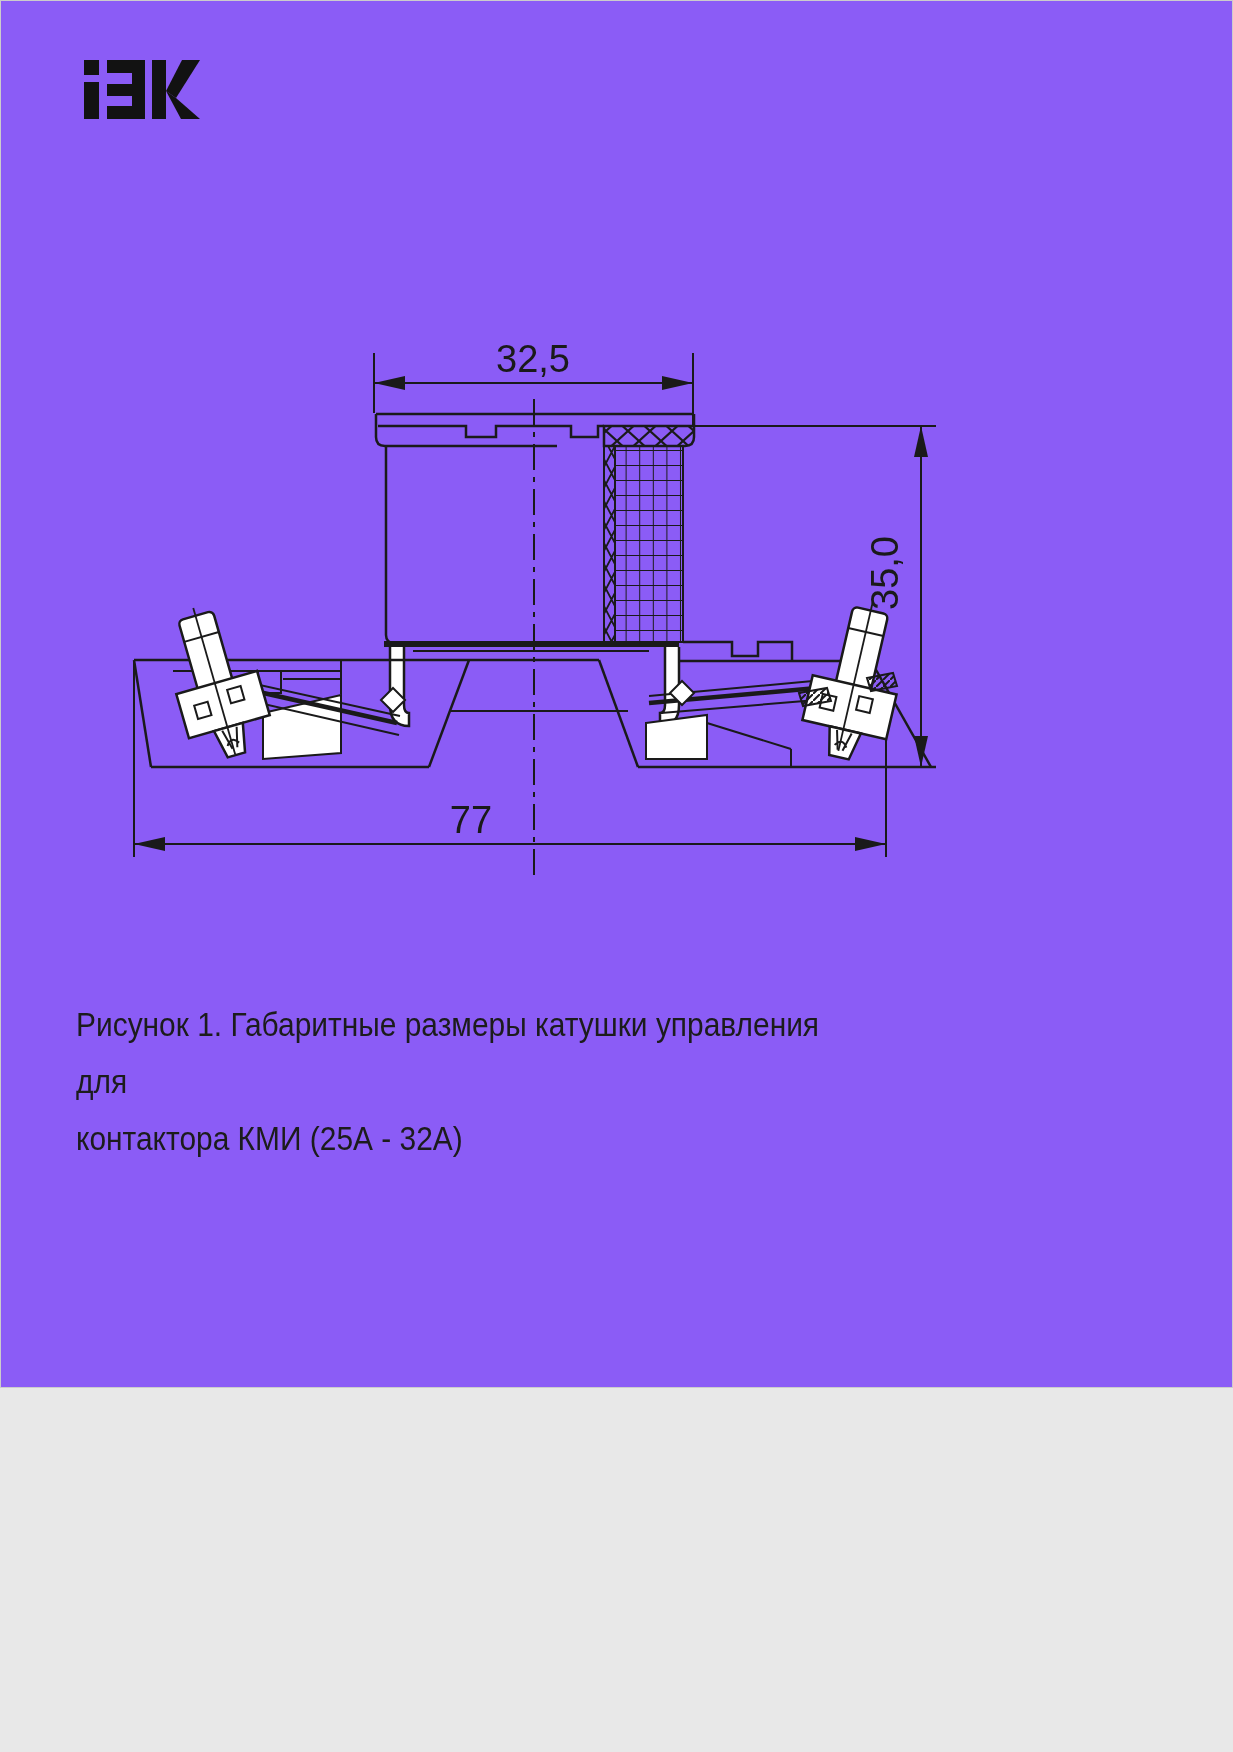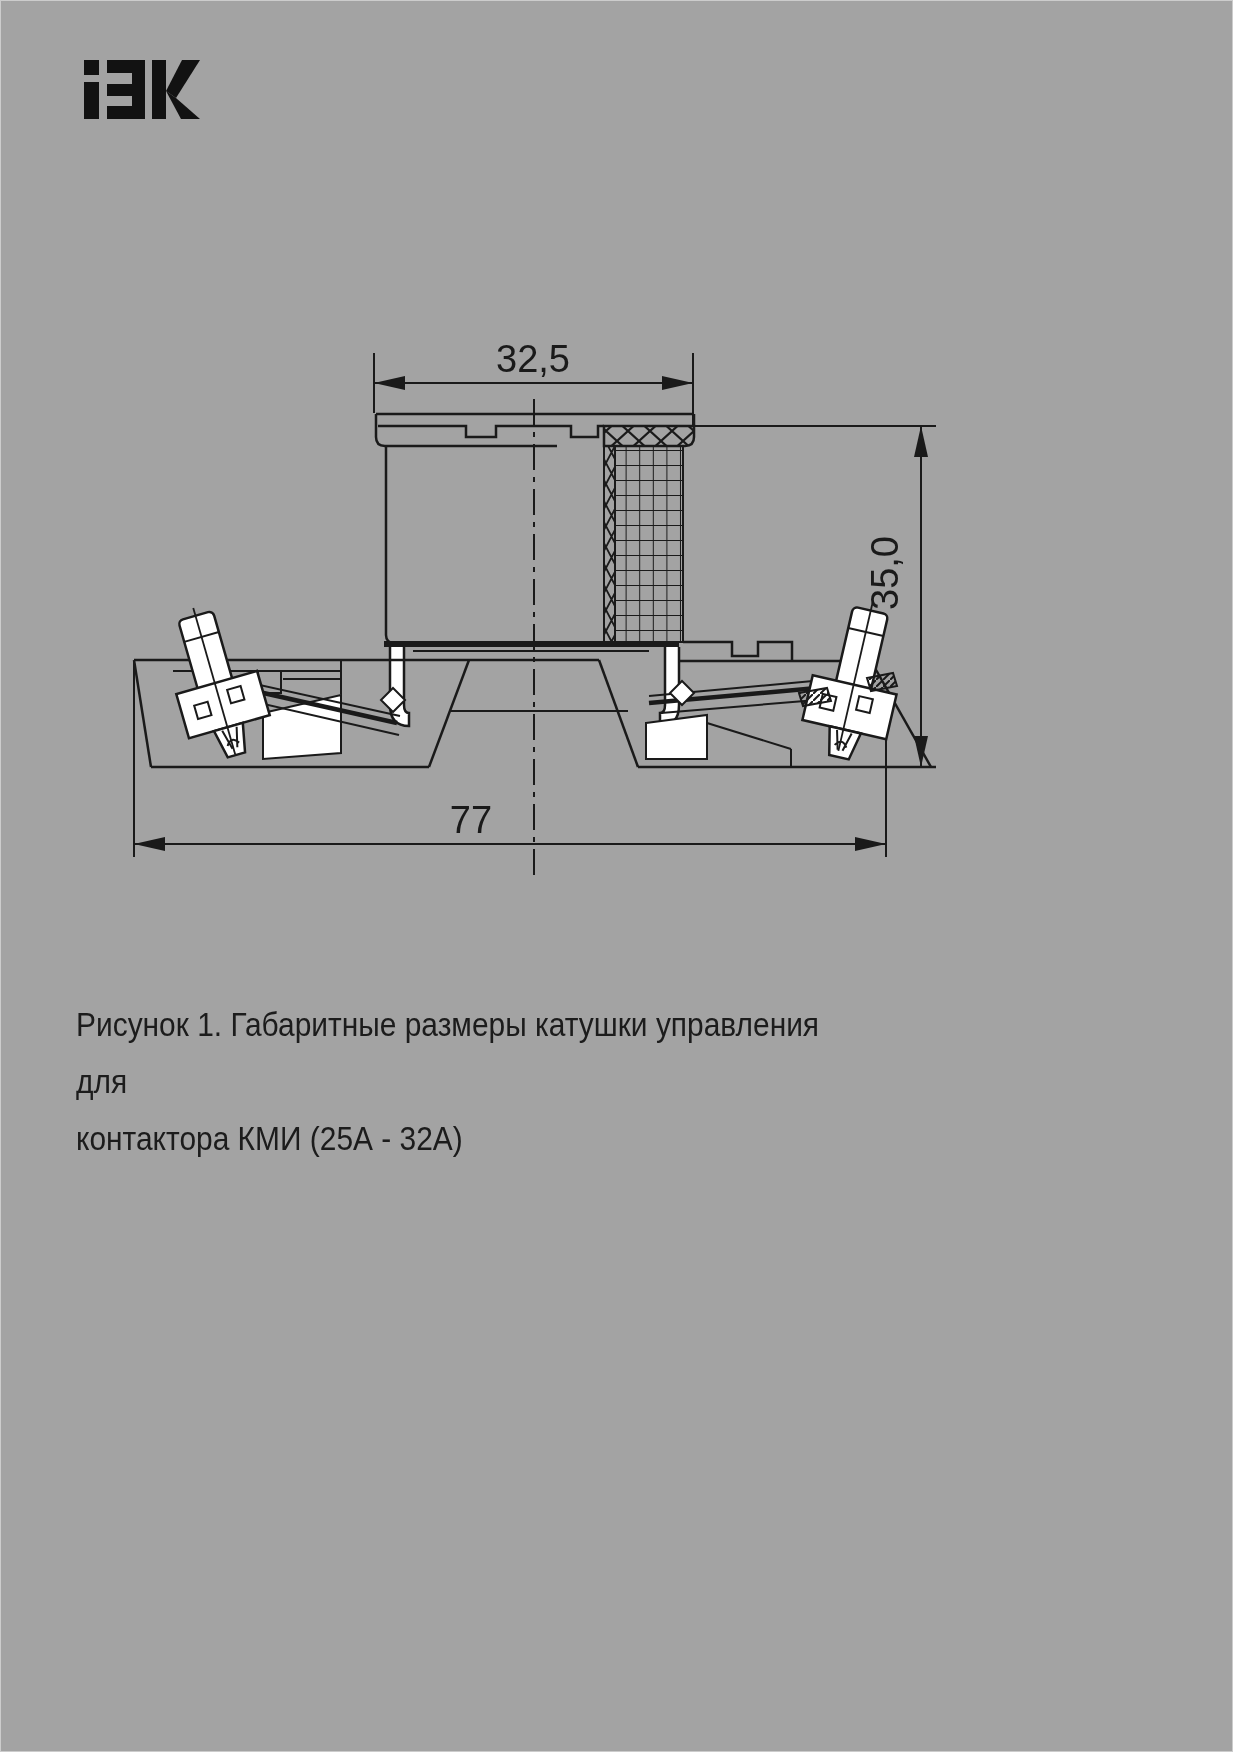--- a/index.html
+++ b/index.html
@@ -1,19 +1,19 @@
 <!DOCTYPE html>
 <html><head>
 <meta charset="utf-8">
 <style>
   html,body{margin:0;padding:0;background:#e8e8e8;}
   .page{
     position:relative;
-    width:1233px;height:1752px;
-    background:#a3a3a3;
+    width:1233px;height:1388px;
+    background:#8b5cf6;
     border:1px solid #cccccc;
     box-sizing:border-box;
     overflow:hidden;
     font-family:"Liberation Sans", sans-serif;
   }
   .drawing-svg{position:absolute;left:0;top:0;width:1233px;height:1752px;}
   .caption{
     position:absolute;
     left:75px;top:995px;
     width:900px;

